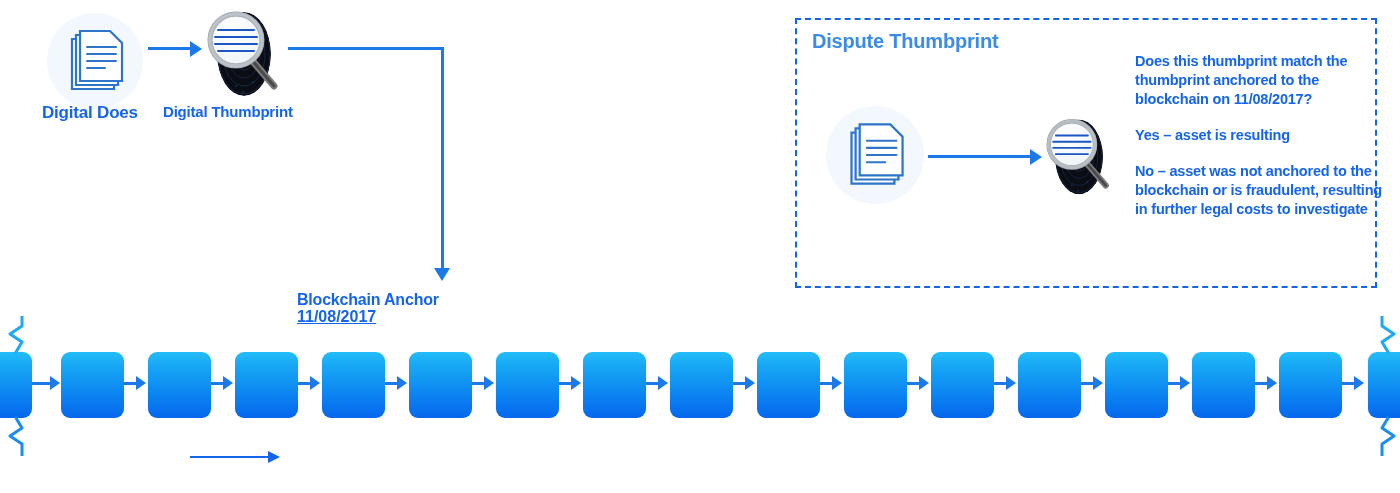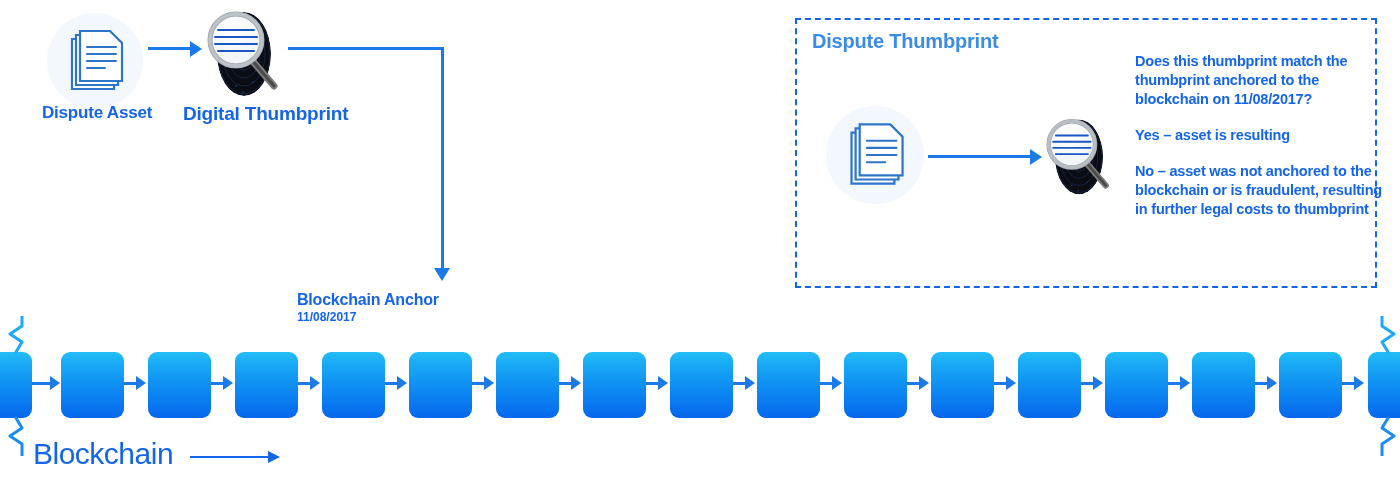--- a/index.html
+++ b/index.html
@@ -18,31 +18,31 @@
 
   
   .lbl{
     position:absolute;
     color:#1565E8;
     font-weight:bold;
     white-space:nowrap;
     letter-spacing:-0.2px;
   }
   #lbl-digital-asset{left:42px;top:103px;font-size:17px;}
-  #lbl-digital-thumbprint{left:163px;top:103px;font-size:19px;margin-left:20px;}
+  #lbl-digital-thumbprint{left:163px;top:103px;font-size:15px;}
 
   #anchor-group{
     position:absolute;
     left:297px;top:290px;width:288px;
     text-align:left;
     color:#1565E8;
   }
   #anchor-title{font-size:16px;font-weight:bold;line-height:19px;letter-spacing:-0.2px;}
   #anchor-hash{font-size:17px;font-weight:bold;line-height:20px;letter-spacing:0px;}
-  #anchor-date{font-size:12px;font-weight:bold;line-height:16px;}
+  #anchor-date{font-size:16px;font-weight:bold;line-height:16px;text-decoration:underline;}
 
   #lbl-blockchain{
     position:absolute;left:33px;top:437px;
     font-size:30px;color:#1565E8;font-weight:normal;
     letter-spacing:-0.5px;
   }
 
   
   .doc-circle{
     position:absolute;border-radius:50%;
@@ -156,21 +156,21 @@
     <circle cx="38" cy="34" r="26" fill="none" stroke="#d8dde2" stroke-width="2"></circle>
     <g stroke="#1A56C4" stroke-width="2" stroke-linecap="round" clip-path="none">
       <line x1="20" y1="24" x2="56" y2="24"></line>
       <line x1="17" y1="31" x2="59" y2="31"></line>
       <line x1="17" y1="38" x2="59" y2="38"></line>
       <line x1="20" y1="45" x2="56" y2="45"></line>
     </g>
     <circle cx="38" cy="34" r="26" fill="none" stroke="#b9c0c7" stroke-width="4" opacity="0.9"></circle>
   </svg>
 
-  <div class="lbl" id="lbl-digital-asset">Dispute Asset</div>
+  <div class="lbl" id="lbl-digital-asset">Digital Does</div>
   <div class="lbl" id="lbl-digital-thumbprint">Digital Thumbprint</div>
 
   <div class="abs" style="left:288px;top:47px;width:156px;height:3px;background:#1B79E8;"></div>
   <div class="abs" style="left:441px;top:47px;width:3px;height:223px;background:#1B79E8;"></div>
   <div class="abs" style="left:434px;top:268px;width:0;height:0;border-left:8.5px solid transparent;border-right:8.5px solid transparent;border-top:13px solid #1B79E8;"></div>
 
   <div id="anchor-group">
     <div id="anchor-title">Blockchain Anchor</div>
     <div id="anchor-date">11/08/2017</div>
   </div>
@@ -250,21 +250,20 @@
   <svg class="abs" style="left:2px;top:416px;" width="30" height="40" viewBox="0 0 30 40">
     <polyline points="14,2 20,12 8,20 20,28 20,40" fill="none" stroke="#1B8DF2" stroke-width="3" stroke-linejoin="round" stroke-linecap="round"></polyline>
   </svg>
   <svg class="abs" style="left:1372px;top:316px;" width="30" height="40" viewBox="0 0 30 40">
     <polyline points="10,0 10,10 22,18 10,26 16,36" fill="none" stroke="#1CA9F6" stroke-width="3" stroke-linejoin="round" stroke-linecap="round"></polyline>
   </svg>
   <svg class="abs" style="left:1372px;top:416px;" width="30" height="40" viewBox="0 0 30 40">
     <polyline points="16,2 10,12 22,20 10,28 10,40" fill="none" stroke="#1B8DF2" stroke-width="3" stroke-linejoin="round" stroke-linecap="round"></polyline>
   </svg>
 
-  <div id="lbl-blockchain">Blockchain</div>
   <div class="abs" style="left:190px;top:456px;width:82px;height:2px;background:#1565E8;"></div>
   <div class="abs" style="left:268px;top:451px;width:0;height:0;border-top:6px solid transparent;border-bottom:6px solid transparent;border-left:12px solid #1565E8;"></div>
 
   <div id="dispute-box"></div>
   <div id="dispute-title">Dispute Thumbprint</div>
 
   <div class="doc-circle" style="left:826px;top:106px;width:98px;height:98px;">
     <svg class="doc-svg" width="98" height="98" viewBox="0 0 96 96">
       <g fill="#ffffff" stroke="#2E75C9" stroke-width="2.2">
         <path d="M25 26 h30 l12 12 v38 h-42 z"></path>
@@ -323,16 +322,16 @@
       <line x1="17" y1="31" x2="59" y2="31"></line>
       <line x1="17" y1="38" x2="59" y2="38"></line>
       <line x1="20" y1="45" x2="56" y2="45"></line>
     </g>
     <circle cx="38" cy="34" r="26" fill="none" stroke="#b9c0c7" stroke-width="4" opacity="0.9"></circle>
   </svg>
 
   <div id="dispute-text">
     <p>Does this thumbprint match the thumbprint anchored to the blockchain on 11/08/2017?</p>
     <p>Yes – asset is resulting</p>
-    <p>No – asset was not anchored to the blockchain or is fraudulent, resulting in further legal costs to thumbprint</p>
+    <p>No – asset was not anchored to the blockchain or is fraudulent, resulting in further legal costs to investigate</p>
   </div>
 
 </div>
 
 </body></html>

